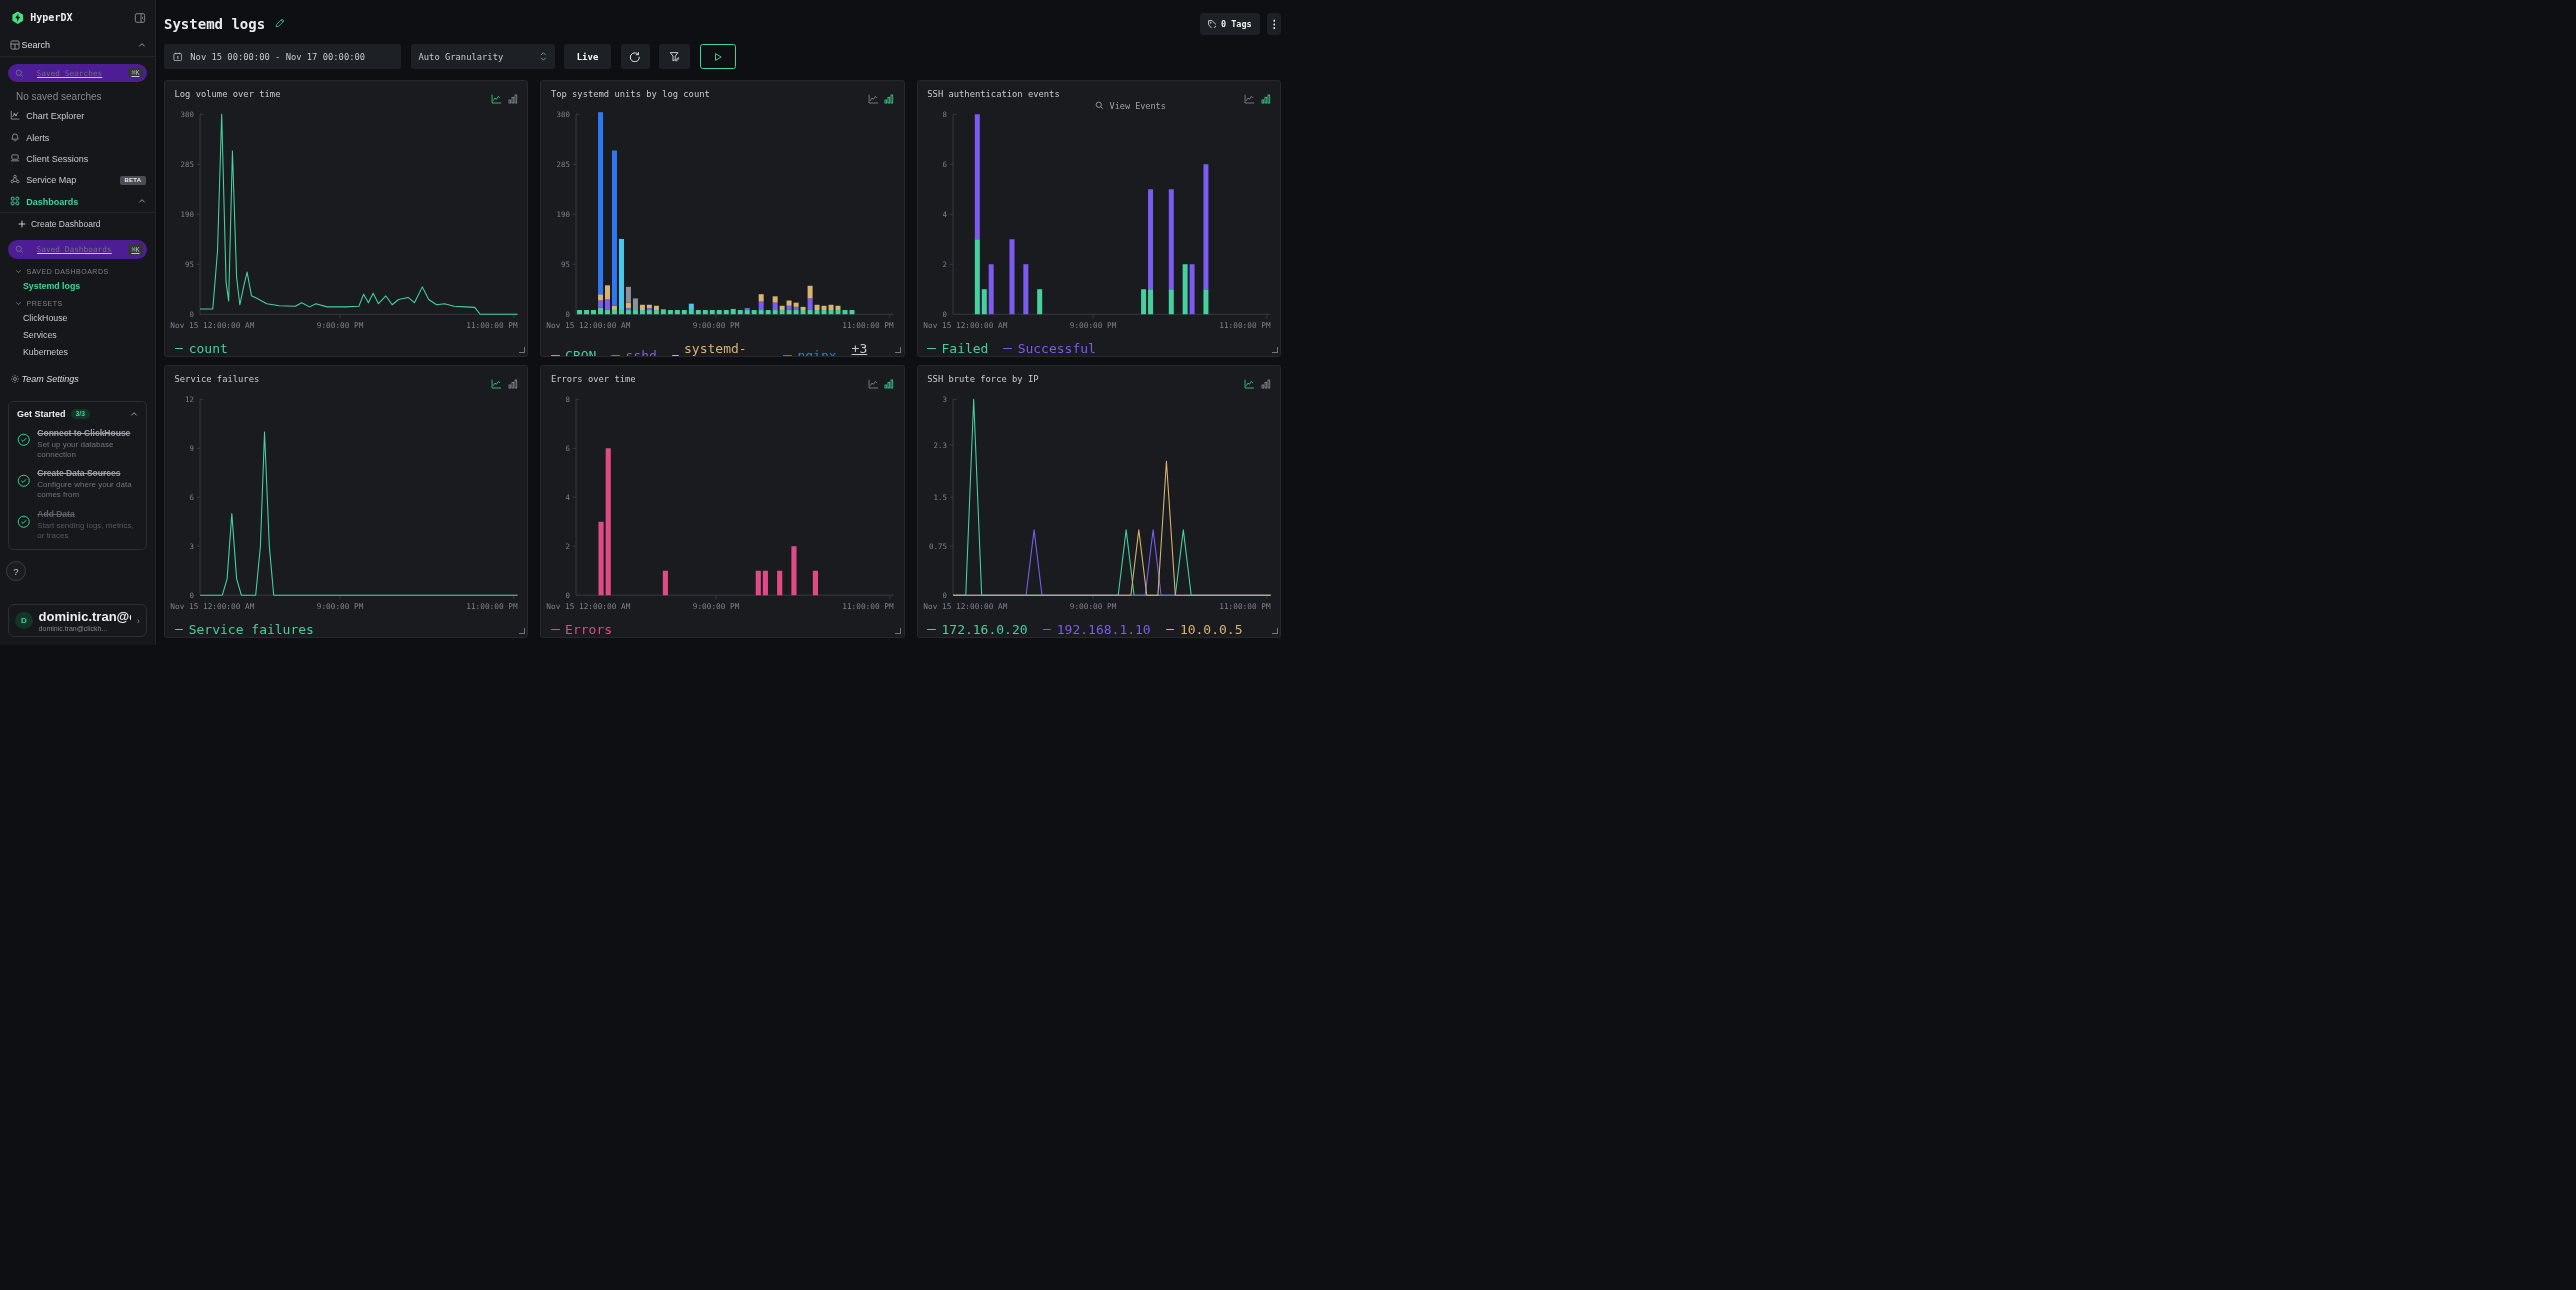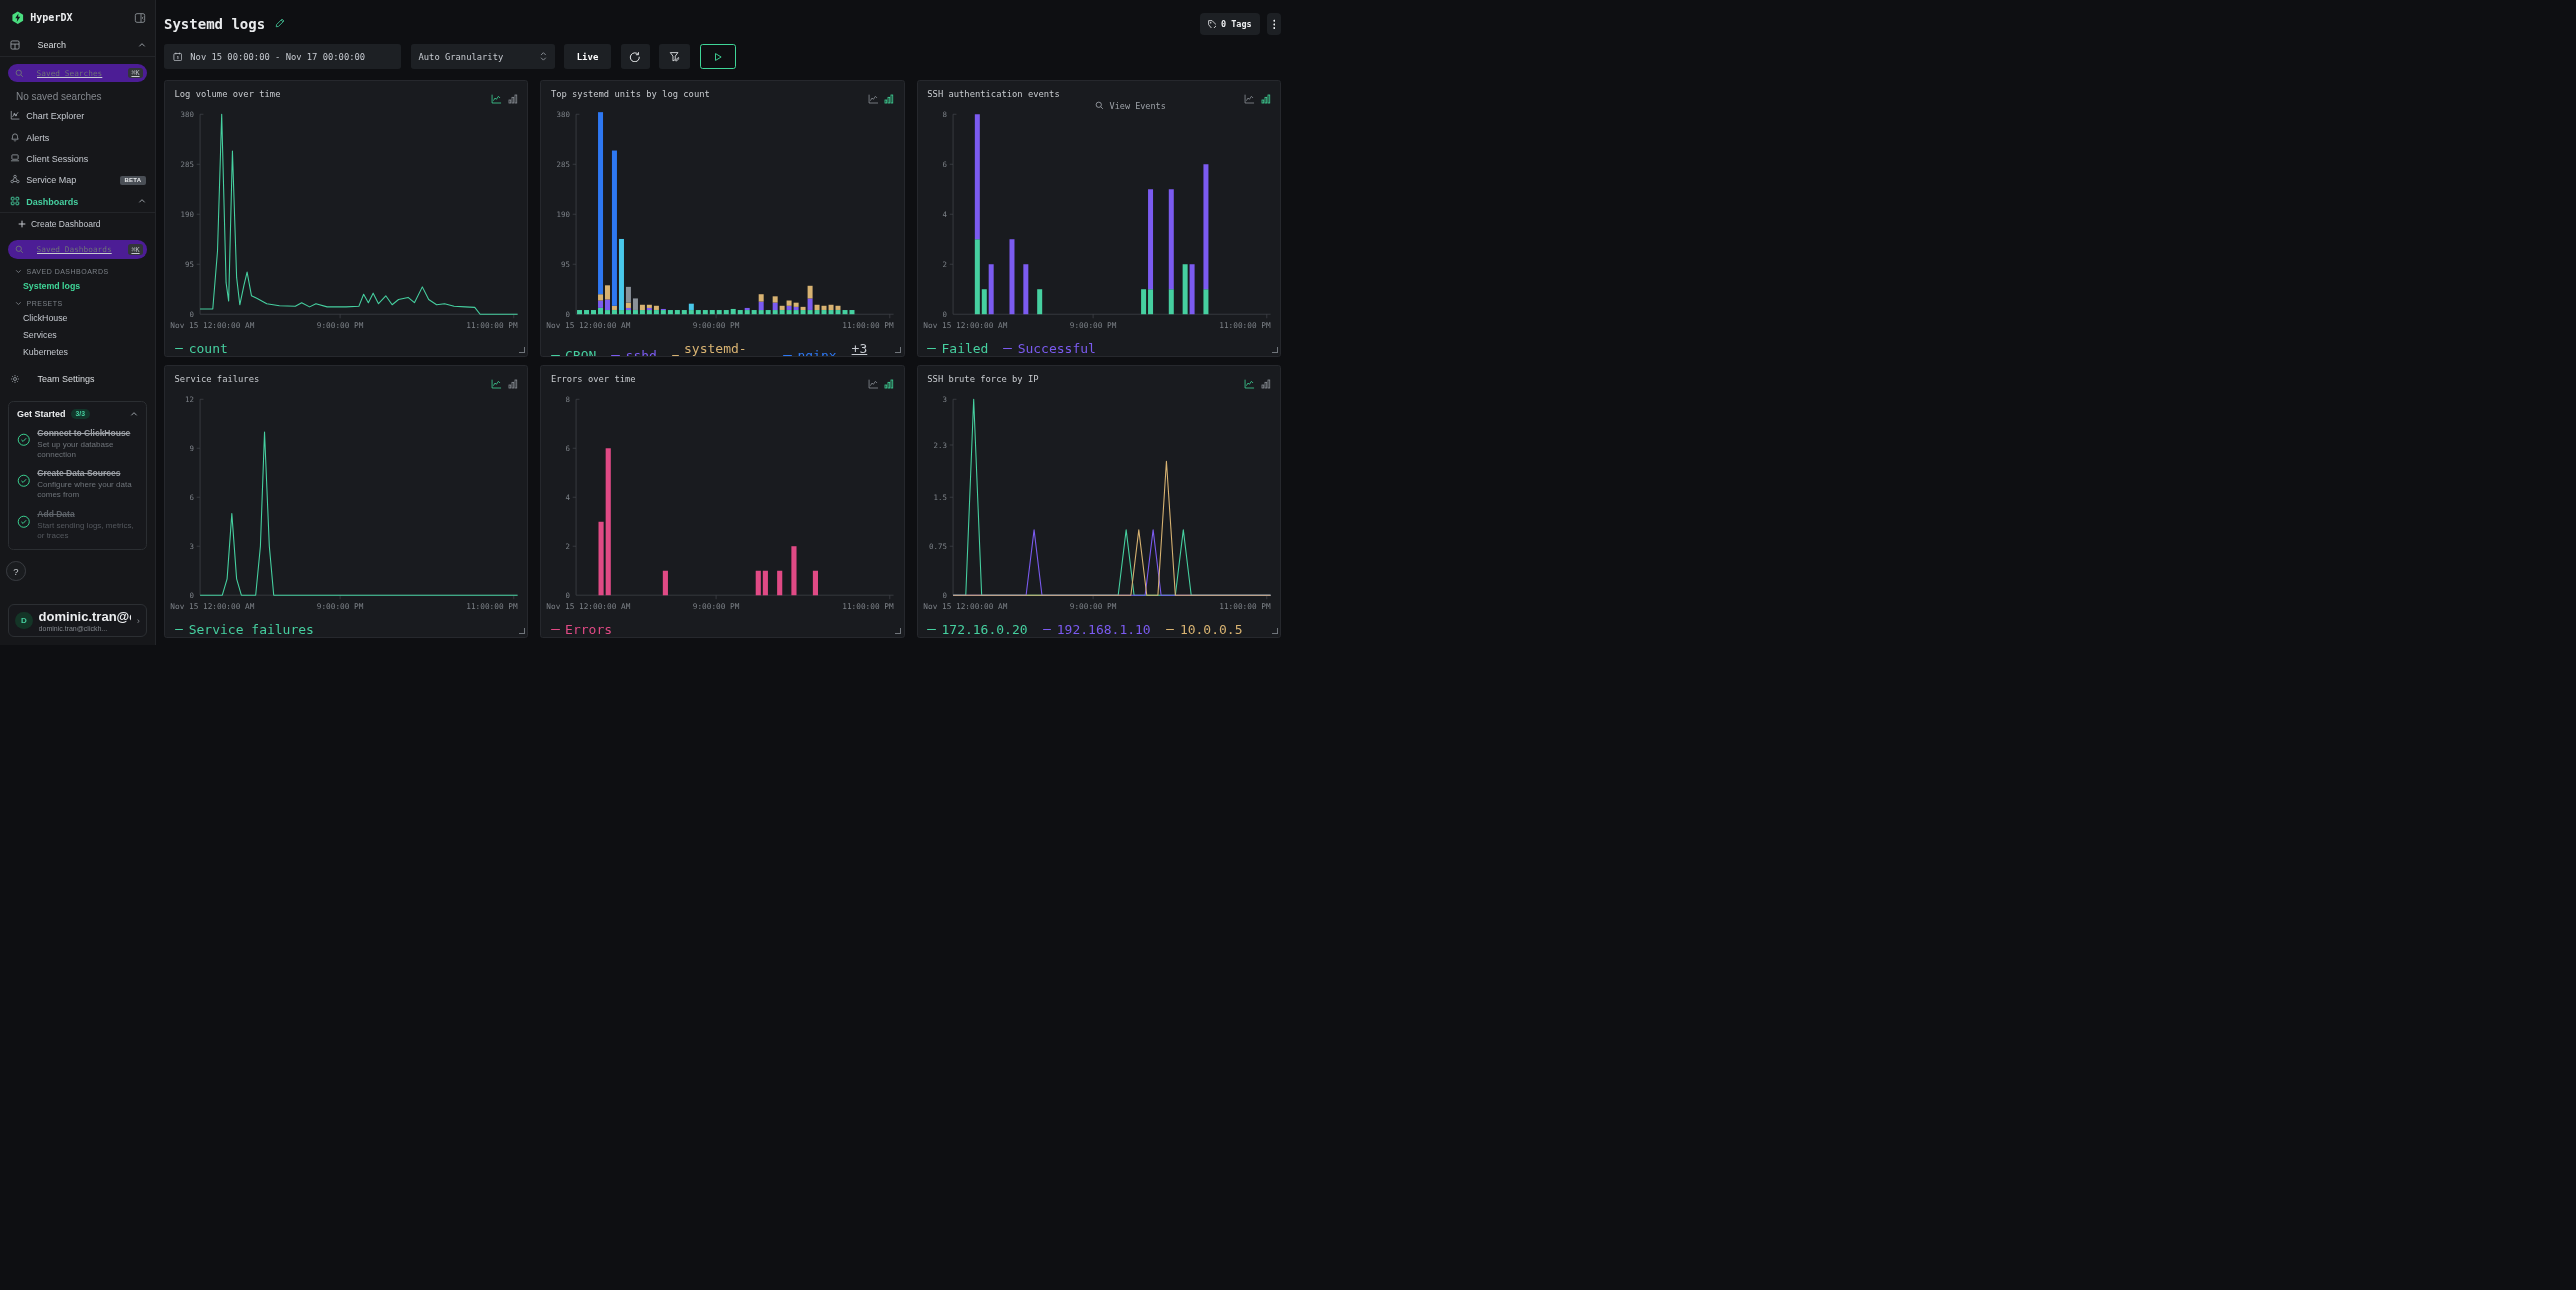--- a/index.html
+++ b/index.html
@@ -6,21 +6,21 @@
   body{width:1288px;height:645px;font-family:"Liberation Sans",sans-serif;color:#c6cad0;}
   .app{display:flex;width:1288px;height:645px;}
 
   
   .sidebar{width:156px;min-width:156px;height:645px;background:#16171a;border-right:0.7px solid #232529;
     display:flex;flex-direction:column;box-sizing:border-box;position:relative;}
   .brand-row{display:flex;align-items:center;padding:10.8px 9.5px 9.5px 10.8px;}
   .brand-logo{width:13.5px;height:13.5px;margin-right:6px;flex:0 0 auto;}
   .brand-name{font-family:"DejaVu Sans Mono",monospace;font-weight:bold;font-size:10px;color:#eceef0;flex:1;}
   .icon-btn-sm{width:12px;height:12px;opacity:.85;cursor:pointer;}
-  .section-head{display:flex;align-items:center;gap:18px;padding:6px 9.5px;font-size:9px;color:#dadde0;cursor:pointer;}
+  .section-head{display:flex;align-items:center;gap:2px;padding:6px 9.5px;font-size:9px;color:#dadde0;cursor:pointer;}
   .section-head .grow{flex:1;}
   .sb-divider{border:none;border-top:0.7px solid #232529;margin:0;}
   .pill-input{display:flex;align-items:center;gap:11px;background:#4c1d95;border-radius:9.5px;margin:6.8px 8px 2.7px 8px;
     padding:2.7px 4px 2.7px 6.8px;height:13.5px;cursor:text;text-decoration:underline;}
   .pill-input input{flex:1;min-width:0;background:transparent;border:none;outline:none;color:#b9bec4;
     font-family:"DejaVu Sans Mono",monospace;font-size:7.8px;}
   .pill-input input::placeholder{color:#6d7278;}
   .kbd{background:#333639;color:#b9bec4;font-size:6.8px;border-radius:2.7px;padding:1.4px 3.4px;font-family:"DejaVu Sans Mono",monospace;}
   .muted-line{color:#84888e;font-size:10px;padding:5.4px 10.8px 4px 16px;}
   .menu{display:flex;flex-direction:column;}
@@ -232,21 +232,21 @@
     <div class="subhead">
       <svg width="6.8" height="6.8" viewBox="0 0 12 12" fill="none" stroke="#7c8187" stroke-width="1.5">
           <path d="M2 4 L6 8 L10 4"></path>
         </svg>
       <span>PRESETS</span>
     </div>
     <div class="sub-item">ClickHouse</div>
     <div class="sub-item">Services</div>
     <div class="sub-item">Kubernetes</div>
 
-    <div class="section-head" style="margin-top:8px;">
+    <div class="section-head" style="margin-top:8px;font-style:italic;">
       <svg width="10" height="10" viewBox="0 0 16 16" fill="none" stroke="#9aa0a6" stroke-width="1.3">
           <circle cx="8" cy="8" r="2.4"></circle>
           <path d="M8 1.6 v2 M8 12.4 v2 M1.6 8 h2 M12.4 8 h2 M3.5 3.5 l1.4 1.4 M11.1 11.1 l1.4 1.4 M12.5 3.5 l-1.4 1.4 M4.9 11.1 l-1.4 1.4"></path>
         </svg>
       <span>Team Settings</span>
     </div>
 
     <div class="gs-card">
       <div class="gs-head">
         <span class="gs-title">Get Started</span>

